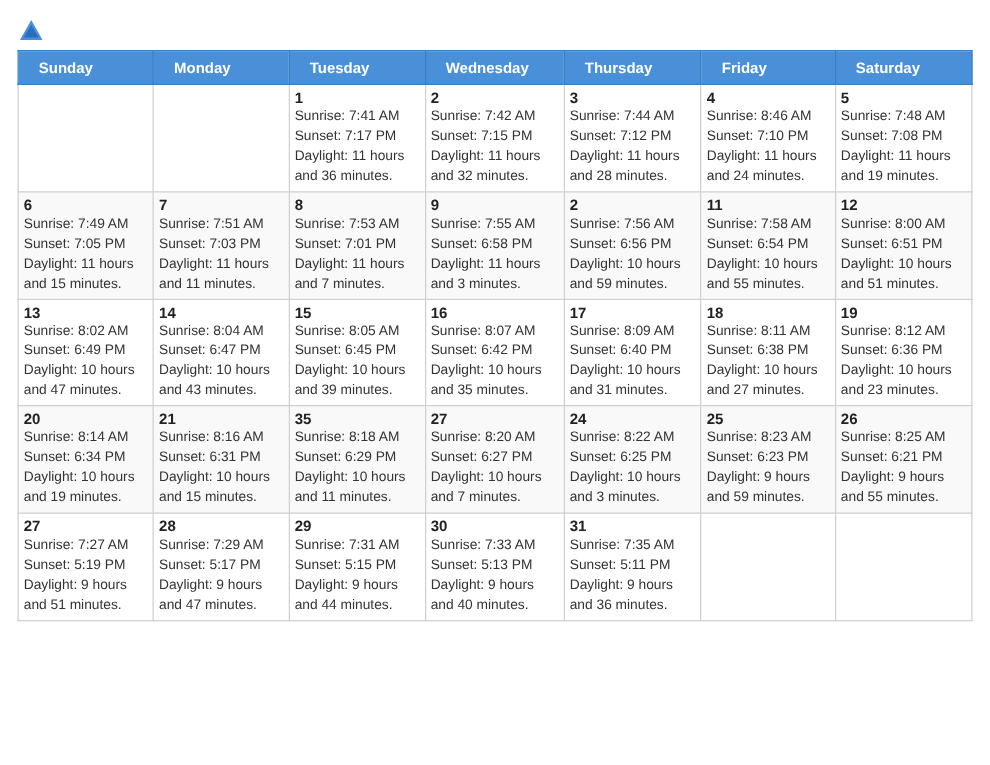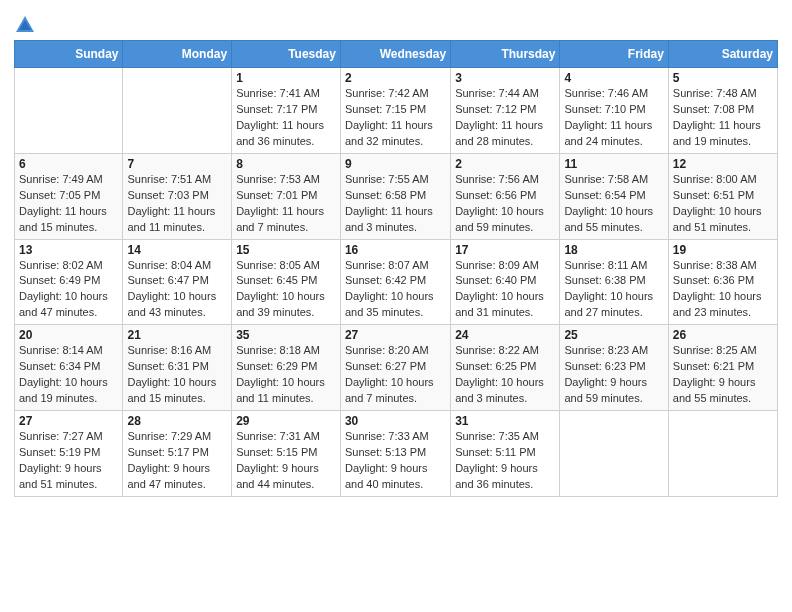--- a/index.html
+++ b/index.html
@@ -58,23 +58,23 @@
       width: 100%;
       border-collapse: collapse;
       border: 1px solid #ccc;
       font-size: 11px;
     }
     .calendar thead tr th {
       background: #4a90d9;
       color: #fff;
       font-size: 12px;
       font-weight: bold;
-      padding: 6px 4px;
+      padding: 6px 16px;
       border: 1px solid #3a7fc1;
-      text-align: right;
+      text-align: left;
     }
     .calendar tbody tr td {
       border: 1px solid #d0d0d0;
       padding: 3px 4px;
       vertical-align: top;
       width: 113px;
       min-height: 78px;
     }
     .calendar tbody tr:nth-child(even) td {
       background: #f9f9f9;
@@ -150,21 +150,21 @@
 Daylight: 11 hours and 32 minutes.</div>
           </td>
           <td>
             <span class="day-number">3</span>
             <div class="day-detail">Sunrise: 7:44 AM
 Sunset: 7:12 PM
 Daylight: 11 hours and 28 minutes.</div>
           </td>
           <td>
             <span class="day-number">4</span>
-            <div class="day-detail">Sunrise: 7:46 AM
+            <div class="day-detail">Sunrise: 8:46 AM
 Sunset: 7:10 PM
 Daylight: 11 hours and 24 minutes.</div>
           </td>
           <td>
             <span class="day-number">5</span>
             <div class="day-detail">Sunrise: 7:48 AM
 Sunset: 7:08 PM
 Daylight: 11 hours and 19 minutes.</div>
           </td>
         </tr>
@@ -244,21 +244,21 @@
 Daylight: 10 hours and 31 minutes.</div>
           </td>
           <td>
             <span class="day-number">18</span>
             <div class="day-detail">Sunrise: 8:11 AM
 Sunset: 6:38 PM
 Daylight: 10 hours and 27 minutes.</div>
           </td>
           <td>
             <span class="day-number">19</span>
-            <div class="day-detail">Sunrise: 8:38 AM
+            <div class="day-detail">Sunrise: 8:12 AM
 Sunset: 6:36 PM
 Daylight: 10 hours and 23 minutes.</div>
           </td>
         </tr>
         <tr>
           <td>
             <span class="day-number">20</span>
             <div class="day-detail">Sunrise: 8:14 AM
 Sunset: 6:34 PM
 Daylight: 10 hours and 19 minutes.</div>

